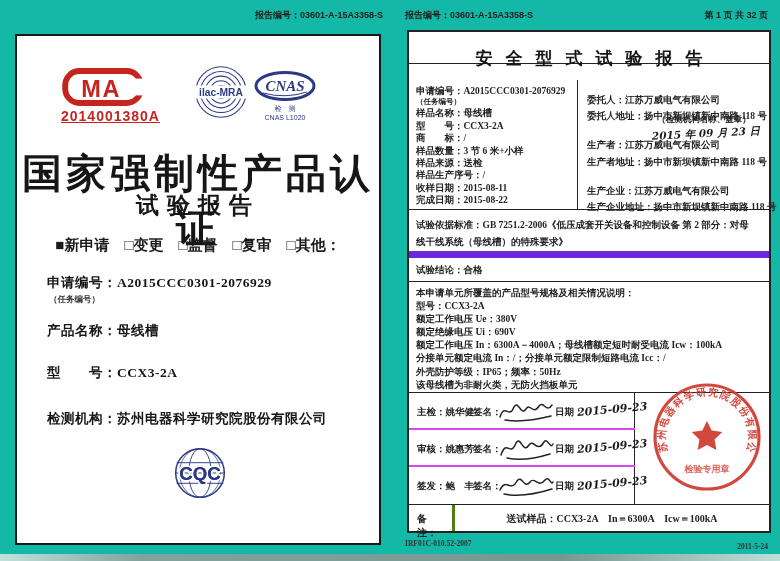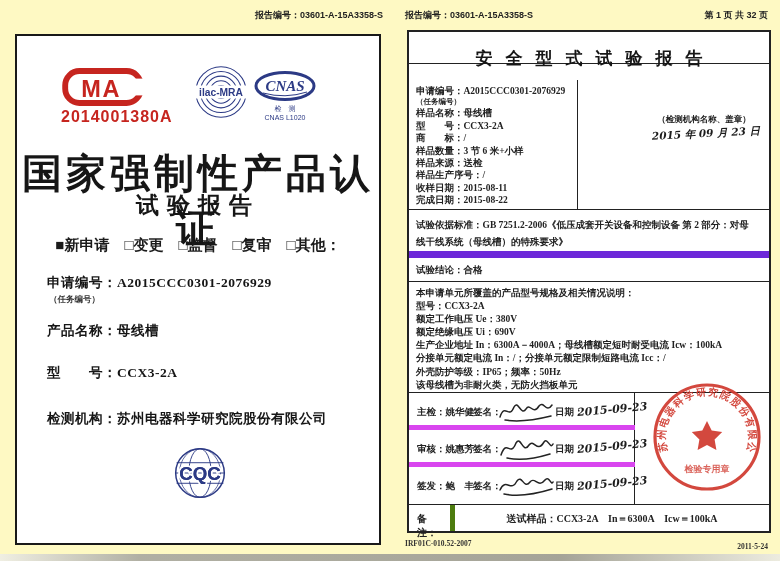--- a/index.html
+++ b/index.html
@@ -1,23 +1,23 @@
 <!DOCTYPE html>
 <html><head>
 <meta charset="utf-8">
 <style>
   html,body{margin:0;padding:0;background:#ffffff;}
-  #canvas{position:relative;width:780px;height:561px;background:#fef9c3;overflow:hidden;
+  #canvas{position:relative;width:780px;height:561px;background:#14b8a6;overflow:hidden;
           font-family:"Liberation Serif","DejaVu Serif",serif;color:#1b1b1b;}
   .abs{position:absolute;}
   .hdr{font-family:"Liberation Sans","DejaVu Sans",sans-serif;font-size:9px;font-weight:bold;color:#222;}
 
   
   .page-left{left:15px;top:34px;width:366px;height:511px;border:2px solid #191919;background:#fff;box-sizing:border-box;}
-  .cma-num{color:#c6251f;font-family:"Liberation Sans",sans-serif;font-weight:bold;font-size:16px;letter-spacing:1px;text-align:right;}
+  .cma-num{color:#c6251f;font-family:"Liberation Sans",sans-serif;font-weight:bold;font-size:14px;letter-spacing:1px;text-align:right;text-decoration:underline;}
   .cnas-sub{color:#2c3a85;font-family:"Liberation Sans",sans-serif;font-size:7px;text-align:center;line-height:9px;}
   .lp-title{width:100%;text-align:center;font-weight:bold;color:#161616;}
   .lp-t1{font-size:40px;letter-spacing:4px;}
   .lp-t2{font-size:23px;letter-spacing:8px;}
   .lp-check{width:100%;text-align:center;font-size:15px;font-weight:bold;color:#1b1b1b;}
   .lp-field{font-size:13.5px;font-weight:bold;color:#161616;letter-spacing:0.5px;}
   .lp-note{font-size:8.5px;font-weight:bold;color:#333;}
 
   
   .page-right{left:407px;top:30px;width:364px;height:503px;border:2px solid #222;background:#fff;box-sizing:border-box;}
@@ -32,32 +32,32 @@
   .rp-info-right div{line-height:16.2px;white-space:nowrap;}
   .rp-info-right div:nth-child(3),.rp-info-right div:nth-child(5){margin-top:13px;}
   .rp-standard{left:0;top:178px;width:100%;height:48px;border-bottom:7px solid #6d28d9;box-sizing:border-box;padding:7px 8px 0 7px;}
   .rp-standard div{line-height:17px;}
   .rp-conclusion{left:0;top:226px;width:100%;height:24px;border-bottom:1px solid #222;box-sizing:border-box;padding:6px 0 0 7px;}
   .rp-coverage{left:0;top:250px;width:100%;height:111px;border-bottom:1px solid #222;box-sizing:border-box;padding:5px 16px 0 7px;}
   .rp-coverage div{line-height:13.1px;white-space:nowrap;}
   .rp-sign{left:0;top:361px;width:100%;height:112px;border-bottom:1px solid #222;box-sizing:border-box;}
   .sig-rows{position:absolute;left:0;top:0;width:226px;height:112px;border-right:1px solid #222;box-sizing:border-box;}
   .sig-row{position:absolute;left:0;width:226px;height:37px;}
-  .sig-row.b{border-bottom:5px solid #d946ef;box-sizing:border-box;}
+  .sig-row.b{border-bottom:2px solid #d946ef;box-sizing:border-box;}
   .sig-role{position:absolute;left:8px;top:13px;}
   .sig-lab{position:absolute;left:64px;top:13px;}
   .sig-scrib{position:absolute;left:88px;top:5px;}
   .sig-datelab{position:absolute;left:146px;top:13px;}
   .hand{font-style:italic;font-family:"DejaVu Serif","Liberation Serif",serif;color:#1c1c1c;}
   .sig-date{position:absolute;left:168px;top:10px;font-size:11px;transform:rotate(-5deg);white-space:nowrap;}
   .stamp-cell{position:absolute;left:226px;top:0;width:134px;height:112px;}
   .stamp-note{position:absolute;left:228px;top:82px;width:134px;text-align:center;font-size:8.5px;color:#222;}
   .stamp-date{position:absolute;left:234px;top:95px;width:126px;text-align:center;font-size:10.5px;transform:rotate(-3deg);}
   .rp-remark{left:0;top:473px;width:100%;height:26px;box-sizing:border-box;}
-  .remark-label{position:absolute;left:0;top:0;width:46px;height:26px;border-right:5px solid #4d7c0f;box-sizing:border-box;padding:7px 0 15px 8px;font-size:10px;}
+  .remark-label{position:absolute;left:0;top:0;width:46px;height:26px;border-right:3px solid #4d7c0f;box-sizing:border-box;padding:7px 0 15px 8px;font-size:10px;}
   .remark-text{position:absolute;left:46px;top:7px;width:314px;text-align:center;font-size:10px;white-space:nowrap;}
   .footer{font-family:Liberation Serif, serif;font-size:7.5px;font-weight:bold;color:#333;}
   .scan-edge{left:0;right:0;bottom:0;height:7px;background:linear-gradient(90deg,#ececea 0%,#9d9d9b 18%,#8f8f8d 72%,#e8e8e6 100%);opacity:.8;}
   svg{display:block;}
 </style>
 </head>
 <body>
 
 <div id="canvas">
 
@@ -133,37 +133,45 @@
         <div>（任务编号）</div>
         <div>样品名称：母线槽</div>
         <div>型　　号：CCX3-2A</div>
         <div>商　　标：/</div>
         <div>样品数量：3 节 6 米+小样</div>
         <div>样品来源：送检</div>
         <div>样品生产序号：/</div>
         <div>收样日期：2015-08-11</div>
         <div>完成日期：2015-08-22</div>
       </div>
+      <div class="rp-info-right">
+        <div>委托人：江苏万威电气有限公司</div>
+        <div>委托人地址：扬中市新坝镇新中南路 118 号</div>
+        <div>生产者：江苏万威电气有限公司</div>
+        <div>生产者地址：扬中市新坝镇新中南路 118 号</div>
+        <div>生产企业：江苏万威电气有限公司</div>
+        <div>生产企业地址：扬中市新坝镇新中南路 118 号</div>
+      </div>
     </div>
 
     <div class="abs rp-standard">
       <div>试验依据标准：GB 7251.2-2006《低压成套开关设备和控制设备 第 2 部分：对母</div>
       <div>线干线系统（母线槽）的特殊要求》</div>
     </div>
 
     <div class="abs rp-conclusion">
       <div>试验结论：合格</div>
     </div>
 
     <div class="abs rp-coverage">
       <div>本申请单元所覆盖的产品型号规格及相关情况说明：</div>
       <div>型号：CCX3-2A</div>
       <div>额定工作电压 Ue：380V</div>
       <div>额定绝缘电压 Ui：690V</div>
-      <div>生产企业地址 In：6300A－4000A；母线槽额定短时耐受电流 Icw：100kA</div>
+      <div>额定工作电压 In：6300A－4000A；母线槽额定短时耐受电流 Icw：100kA</div>
       <div>分接单元额定电流 In：/；分接单元额定限制短路电流 Icc：/</div>
       <div>外壳防护等级：IP65；频率：50Hz</div>
       <div>该母线槽为非耐火类，无防火挡板单元</div>
     </div>
 
     <div class="abs rp-sign">
       <div class="sig-rows">
         <div class="sig-row b" style="top:0;">
           <span class="sig-role">主检：姚华健</span>
           <span class="sig-lab">签名：</span>

